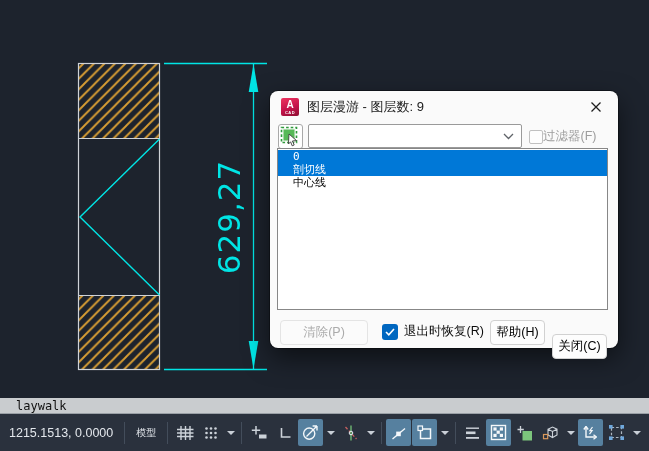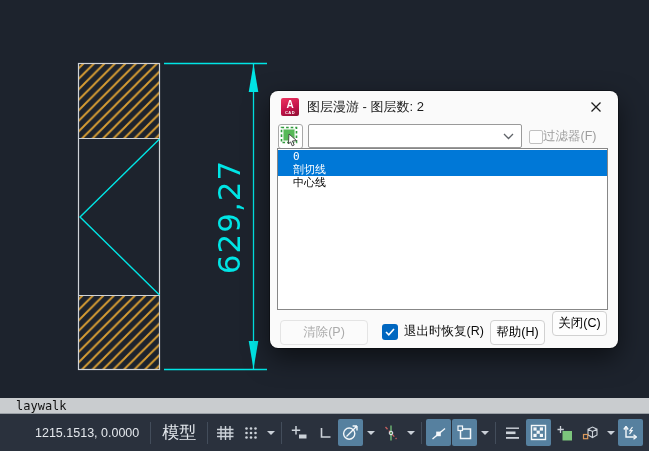--- a/index.html
+++ b/index.html
@@ -37,37 +37,37 @@
              font-family:"DejaVu Sans Mono", monospace; font-size:11px; color:#000; }
   .lw-row { height:13px; line-height:13px; padding-left:15px; white-space:pre; cursor:default; }
   .lw-row.sel { background:#0078d7; color:#fff; }
 
   .btn { position:absolute; height:25px; background:#fdfdfd; border:1px solid #d1d1d1; border-radius:4px;
          font-size:12.5px; color:#000000; text-align:center; line-height:23px;
          font-family:"Liberation Sans", sans-serif; }
   .btn.disabled { color:#ababab; border-color:#e4e4e4; background:#fbfbfb; }
   .btn-clear { left:10px; top:229px; width:88px; }
   .btn-help  { left:220px; top:229px; width:55px; }
-  .btn-close { left:282px; top:220px; width:55px; }
+  .btn-close { left:282px; top:243px; width:55px; }
   .restore { position:absolute; left:112px; top:232px; display:flex; align-items:center; gap:6px;
              font-size:12.5px; color:#0d0d0d; white-space:nowrap;justify-content:center; }
   .cb-on { width:16px; height:16px; background:#0067c0; border-radius:3px;
            display:flex; align-items:center; justify-content:center; }
 
   
   .cmdbar { position:absolute; left:0; top:398px; width:649px; height:16px; background:#c9cccf;
             color:#101010; font-family:"DejaVu Sans Mono", monospace; font-size:12px; line-height:16px;
             padding-left:16px; border-bottom:1px solid #9aa0a6; }
 
   
   .statusbar { position:absolute; left:0; top:414px; width:649px; height:37px; background:#2a313d;
                display:flex; align-items:center; padding:0 4px; gap:1px; overflow:hidden; }
-  .sb-coords { color:#e3e7ec; font-size:12.5px; padding:0 7px 0 5px; white-space:nowrap;margin-left:26px; }
+  .sb-coords { color:#e3e7ec; font-size:12.5px; padding:0 7px 0 5px; white-space:nowrap; }
   .sb-sep { width:1px; height:22px; background:#434d5b; margin:0 3px; flex:0 0 auto; }
-  .sb-model { color:#e3e7ec; font-size:17px; padding:5px 7px; border-radius:2px; white-space:nowrap; }
+  .sb-model { color:#e3e7ec; font-size:10px; padding:5px 7px; border-radius:2px; white-space:nowrap; }
   .sb-btn { width:25px; height:27px; display:flex; align-items:center; justify-content:center;
             border-radius:2px; flex:0 0 auto; }
   .sb-btn.active { background:#56809f; }
   .sb-chev { width:13px; height:27px; display:flex; align-items:center; justify-content:center; flex:0 0 auto; }
   .chev-tri { width:0; height:0; border-left:4px solid transparent; border-right:4px solid transparent;
               border-top:4px solid #c9cfd7; }
 </style>
 </head>
 <body>
 
@@ -102,21 +102,21 @@
       <text x="231" y="217" transform="rotate(-90 231 217)" text-anchor="middle" dominant-baseline="middle" font-family="DejaVu Sans, sans-serif" font-size="31" letter-spacing="1" fill="#00e5e5">629,27</text>
     </svg>
   </div>
 
   <div class="dialog">
     <div class="titlebar">
       <div class="app-icon">
         <span class="a">A</span>
         <span class="cad">CAD</span>
       </div>
-      <div class="dlg-title">图层漫游 - 图层数: 2</div>
+      <div class="dlg-title">图层漫游 - 图层数: 9</div>
       <div class="dlg-close">
         <svg width="12" height="12">
             <path d="M1.5 1.5 L10.5 10.5 M10.5 1.5 L1.5 10.5" stroke="#1f1f1f" stroke-width="1.3"></path>
           </svg>
       </div>
     </div>
 
     <div class="pick-btn">
       <svg width="21" height="21">
         <rect x="3" y="3" width="12" height="12" fill="#57b957" stroke="#eef7ee" stroke-width="1"></rect>

